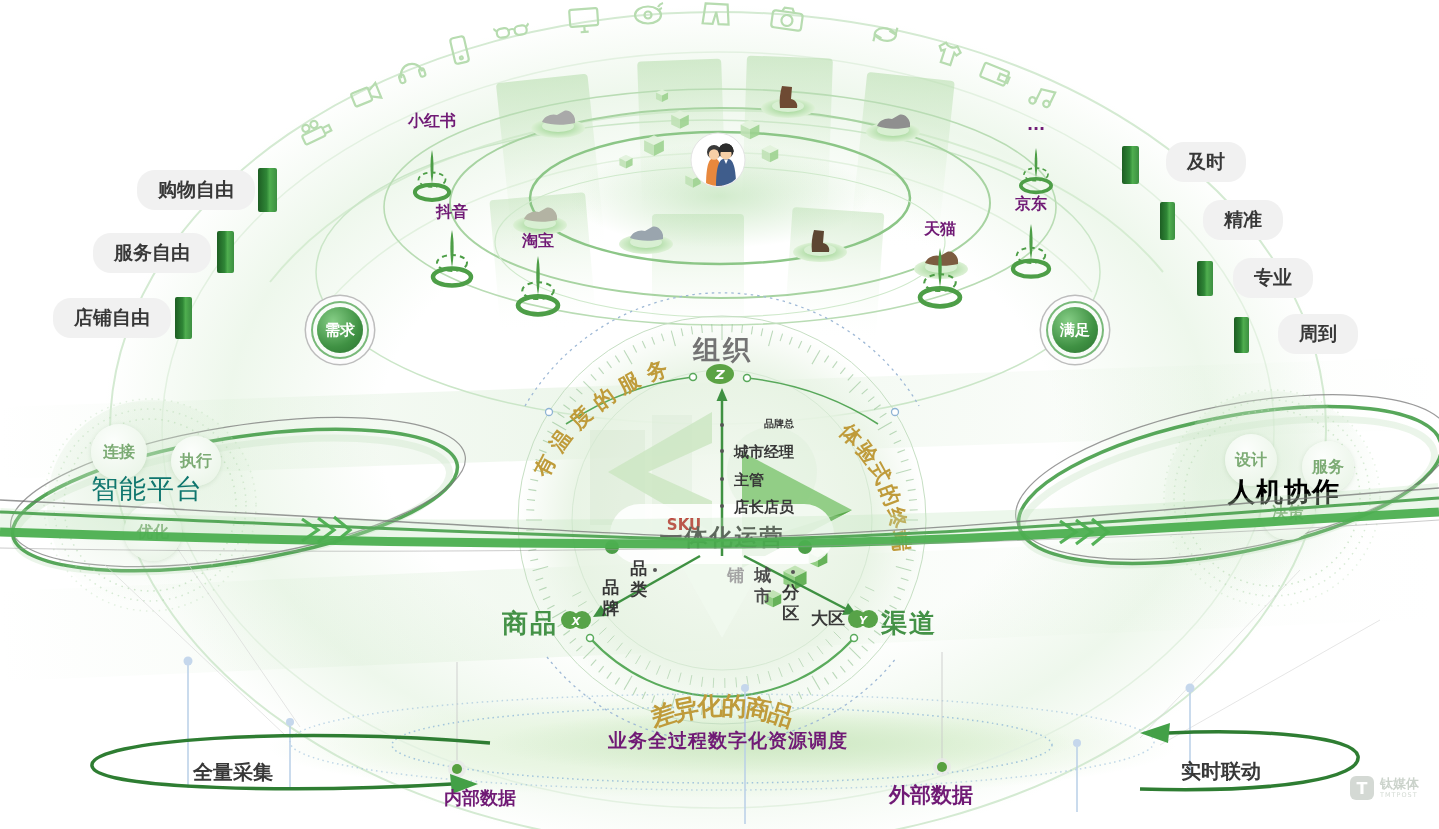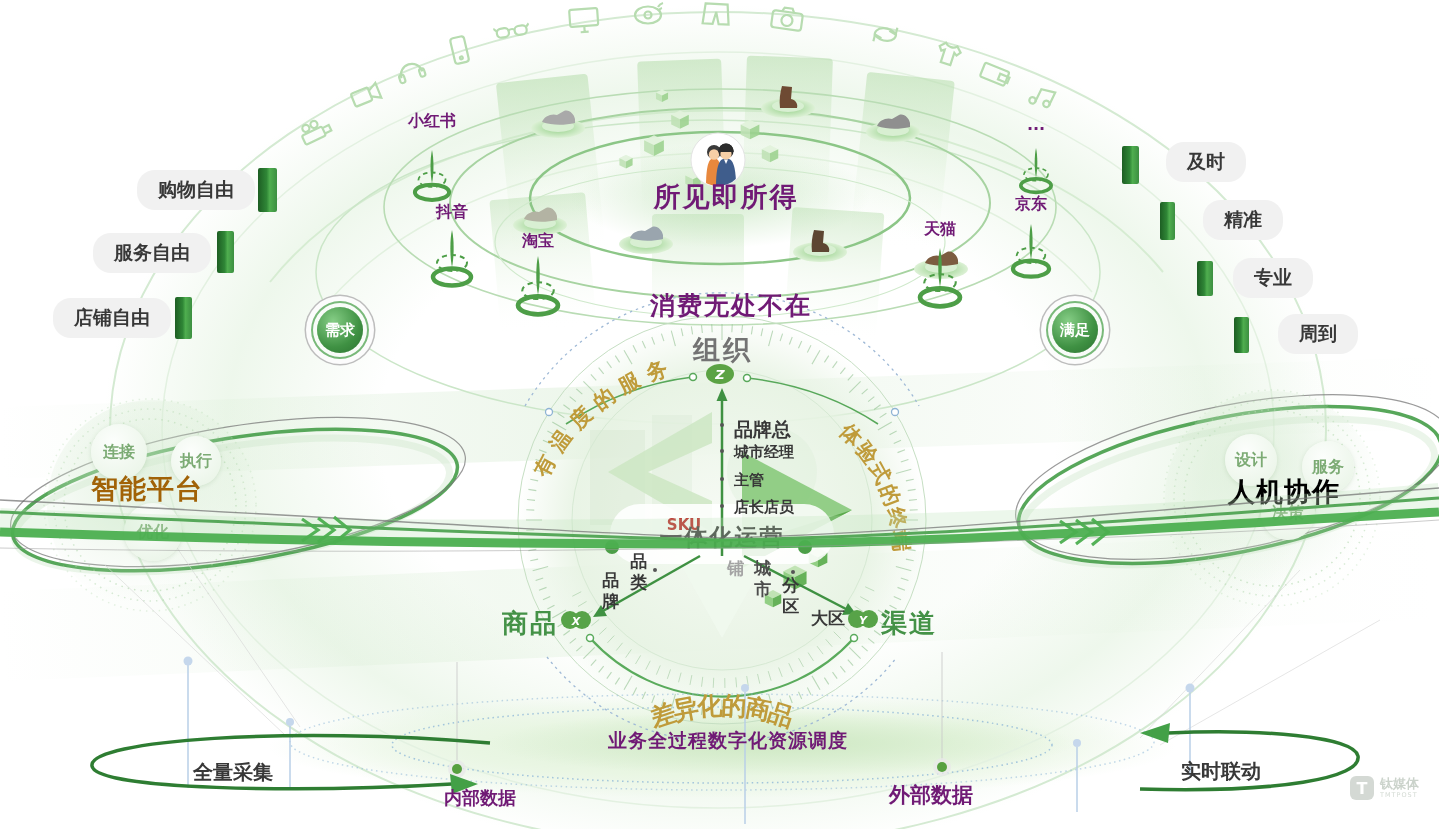--- a/index.html
+++ b/index.html
@@ -16,21 +16,21 @@
   .bar{position:absolute;border-radius:2px;
        background:linear-gradient(90deg,#1d5e23 0%,#2f8636 45%,#4fae4f 62%,#3c8f41 100%);}
   .sphere{position:absolute;transform:translate(-50%,-50%);width:46px;height:46px;border-radius:50%;
         display:flex;align-items:center;justify-content:center;color:#fff;font-weight:bold;font-size:15px;
         background:radial-gradient(circle at 35% 30%,#85cd85,#3f9143 60%,#2b7130);
         box-shadow:0 0 0 4px rgba(255,255,255,.95),0 0 0 6px #79b97a,0 0 0 11px rgba(255,255,255,.95),0 0 0 12.5px #bdbdbd;}
   .bubble{position:absolute;transform:translate(-50%,-50%);border-radius:50%;
         display:flex;align-items:center;justify-content:center;font-size:16px;font-weight:bold;color:#7cab74;
         background:radial-gradient(circle at 40% 32%,#fcfefc,#e7f3e4);box-shadow:0 1px 4px rgba(130,170,125,.25);}
   .halo{position:absolute;transform:translate(-50%,-50%);border-radius:50%;}
-  .vlab{position:absolute;width:1.15em;line-height:1.25;text-align:center;font-weight:bold;}
+  .vlab{position:absolute;width:1.15em;line-height:1.25;text-align:center;font-weight:bold;margin-top:7px;}
   .streak{position:absolute;pointer-events:none;}
   .icon{position:absolute;transform:translate(-50%,-50%);}
   .arcT{position:absolute;left:0;top:0;width:0;height:0;white-space:nowrap;font-weight:bold;}
 </style>
 </head>
 <body>
 
 <div class="stage">
 
   <div class="streak abs" style="left:103px;top:5px;width:1230px;height:850px;border-radius:50%;
@@ -513,22 +513,20 @@
         <circle cx="21" cy="17" r="3.2"></circle>
       </svg></span>
 
   <div class="t green" style="left:432px;top:121px;font-size:16px">小红书</div>
   <div class="t green" style="left:452px;top:212px;font-size:16px">抖音</div>
   <div class="t green" style="left:538px;top:241px;font-size:16px">淘宝</div>
   <div class="t green" style="left:940px;top:229px;font-size:16px">天猫</div>
   <div class="t green" style="left:1031px;top:204px;font-size:16px">京东</div>
   <div class="t green" style="left:1036px;top:124px;font-size:16px">...</div>
 
-  <div class="t green" style="left:726px;top:197px;font-size:27px;letter-spacing:2px">所见即所得</div>
-  <div class="t green" style="left:731px;top:305px;font-size:25px;letter-spacing:2px">消费无处不在</div>
 
   <div class="pill" style="left:196px;top:190px">购物自由</div>
   <div class="pill" style="left:152px;top:253px">服务自由</div>
   <div class="pill" style="left:112px;top:318px">店铺自由</div>
   <div class="bar" style="left:258px;top:168px;width:19px;height:44px"></div>
   <div class="bar" style="left:217px;top:231px;width:17px;height:42px"></div>
   <div class="bar" style="left:175px;top:297px;width:17px;height:42px"></div>
 
   <div class="pill" style="left:1206px;top:162px">及时</div>
   <div class="pill" style="left:1243px;top:220px">精准</div>
@@ -539,21 +537,21 @@
   <div class="bar" style="left:1197px;top:261px;width:16px;height:35px"></div>
   <div class="bar" style="left:1234px;top:317px;width:15px;height:36px"></div>
 
   <div class="sphere" style="left:340px;top:330px">需求</div>
   <div class="sphere" style="left:1075px;top:330px">满足</div>
 
   <div class="t" style="left:723px;top:350px;font-size:27px;color:#737373;font-weight:bold;letter-spacing:3px">组织</div>
   <div class="t" style="left:530px;top:623px;font-size:26px;color:#449247;font-weight:bold;letter-spacing:2px">商品</div>
   <div class="t" style="left:909px;top:623px;font-size:26px;color:#449247;font-weight:bold;letter-spacing:2px">渠道</div>
 
-  <div class="abs dark" style="left:734px;top:417px;font-size:19px">品牌总</div>
+  <div class="abs dark" style="left:764px;top:417px;font-size:10px">品牌总</div>
   <div class="abs dark" style="left:734px;top:443px;font-size:15px">城市经理</div>
   <div class="abs dark" style="left:734px;top:471px;font-size:15px">主管</div>
   <div class="abs dark" style="left:734px;top:498px;font-size:15px">店长店员</div>
 
   <div class="vlab dark" style="left:601px;top:570px;font-size:17px">品牌</div>
   <div class="vlab dark" style="left:629px;top:551px;font-size:17px">品类</div>
   <div class="t gray" style="left:684px;top:525px;font-size:15px">SKU</div>
 
   <div class="vlab" style="left:726px;top:558px;font-size:17px;color:#a4a4a4">铺</div>
   <div class="vlab" style="left:753px;top:558px;font-size:17px;color:#4c4c4c">城市</div>
@@ -584,21 +582,21 @@
       <span style="position: absolute; left: 757.977px; top: 709.401px; transform: translate(-50%, -50%) rotate(10.8deg);">商</span>
       <span style="position: absolute; left: 781.331px; top: 715.397px; transform: translate(-50%, -50%) rotate(18deg);">品</span>
     </div>
 
   <div class="t" style="left:722px;top:537px;font-size:23px;font-weight:bold;color:#333;letter-spacing:2px">一体化运营</div>
 
   <div class="halo" style="left:152px;top:505px;width:210px;height:210px;background:radial-gradient(circle at 42% 36%,rgba(212,234,208,.6),rgba(255,255,255,0) 70%)"></div>
   <div class="bubble" style="left:119px;top:452px;width:56px;height:56px">连接</div>
   <div class="bubble" style="left:196px;top:461px;width:50px;height:50px">执行</div>
   <div class="bubble" style="left:153px;top:532px;width:58px;height:58px">优化</div>
-  <div class="t" style="left:147px;top:489px;font-size:27px;font-weight:bold;color:#a16207;letter-spacing:1px">智能平台</div>
+  <div class="t" style="left:147px;top:489px;font-size:27px;font-weight:normal;color:#0f766e;letter-spacing:1px">智能平台</div>
 
   <div class="halo" style="left:1272px;top:498px;width:214px;height:214px;background:radial-gradient(circle at 42% 36%,rgba(212,234,208,.6),rgba(255,255,255,0) 70%)"></div>
   <div class="bubble" style="left:1251px;top:460px;width:52px;height:52px">设计</div>
   <div class="bubble" style="left:1328px;top:467px;width:52px;height:52px">服务</div>
   <div class="bubble" style="left:1288px;top:513px;width:54px;height:54px">决策</div>
   <div class="t" style="left:1284px;top:492px;font-size:27px;font-weight:bold;color:#000000;letter-spacing:1px">人机协作</div>
 
   <div class="t green" style="left:728px;top:741px;font-size:19px;letter-spacing:1px">业务全过程数字化资源调度</div>
   <div class="t green" style="left:480px;top:798px;font-size:18px">内部数据</div>
   <div class="t green" style="left:931px;top:795px;font-size:21px">外部数据</div>

